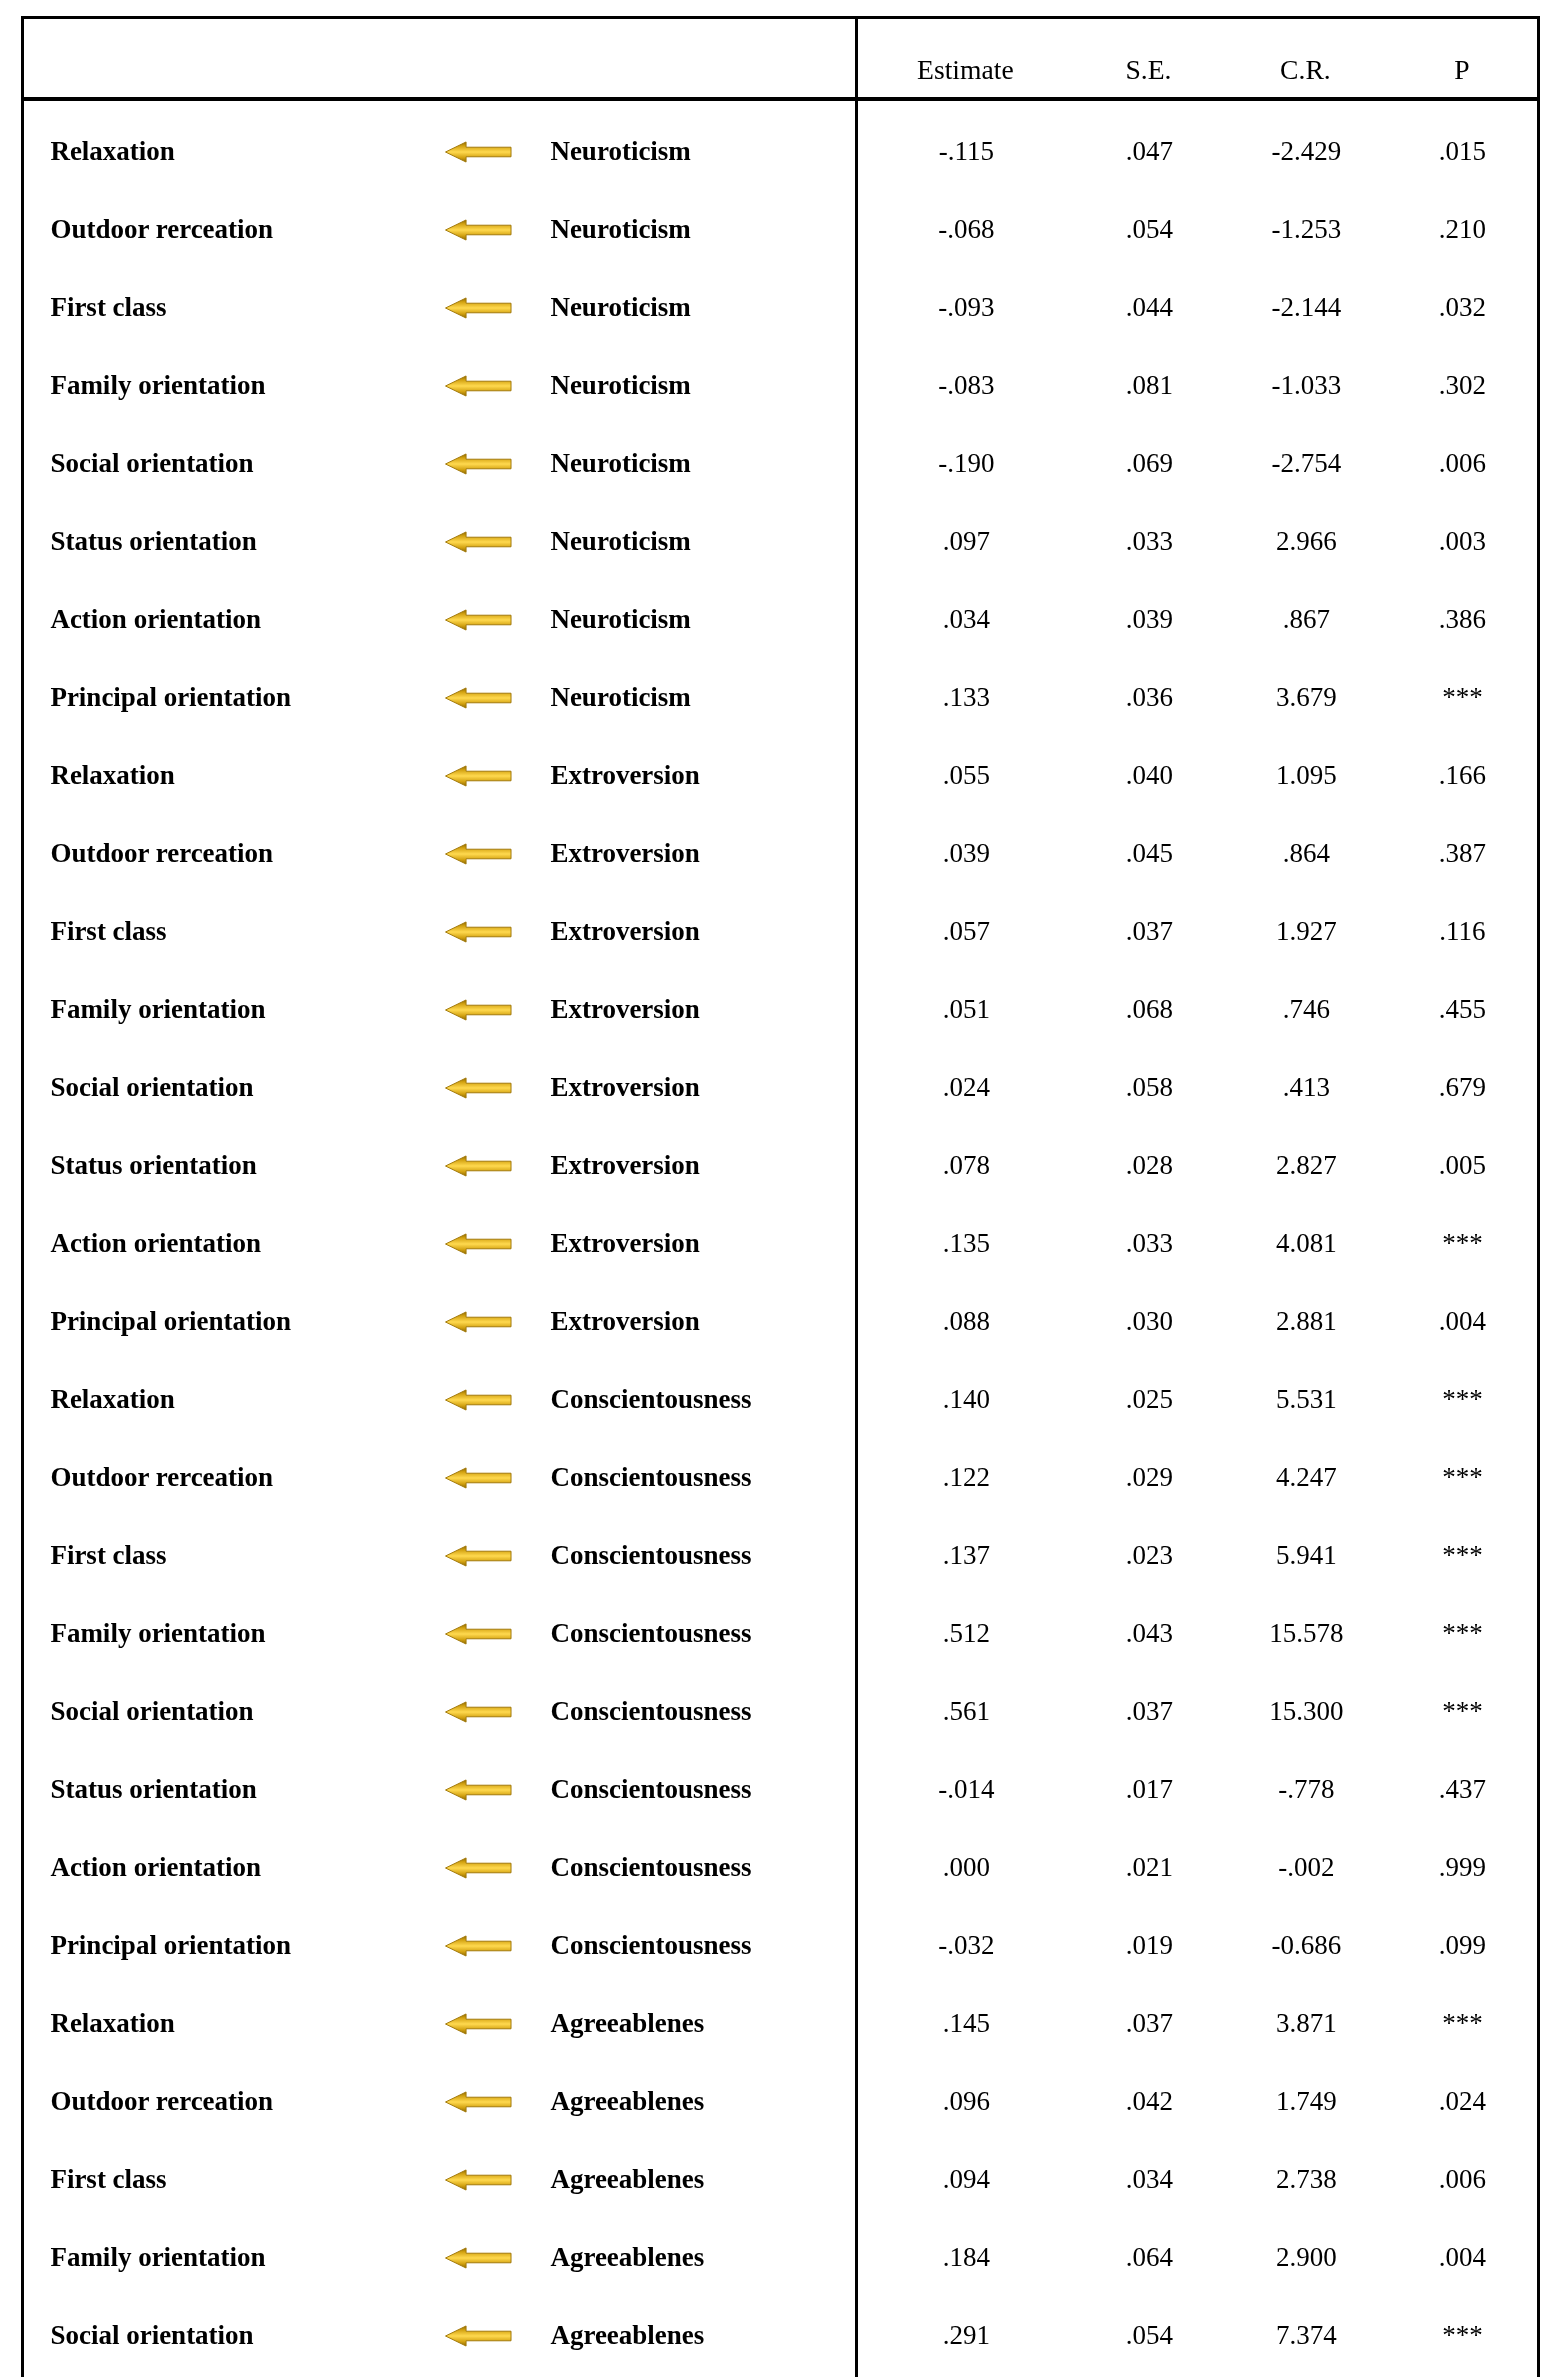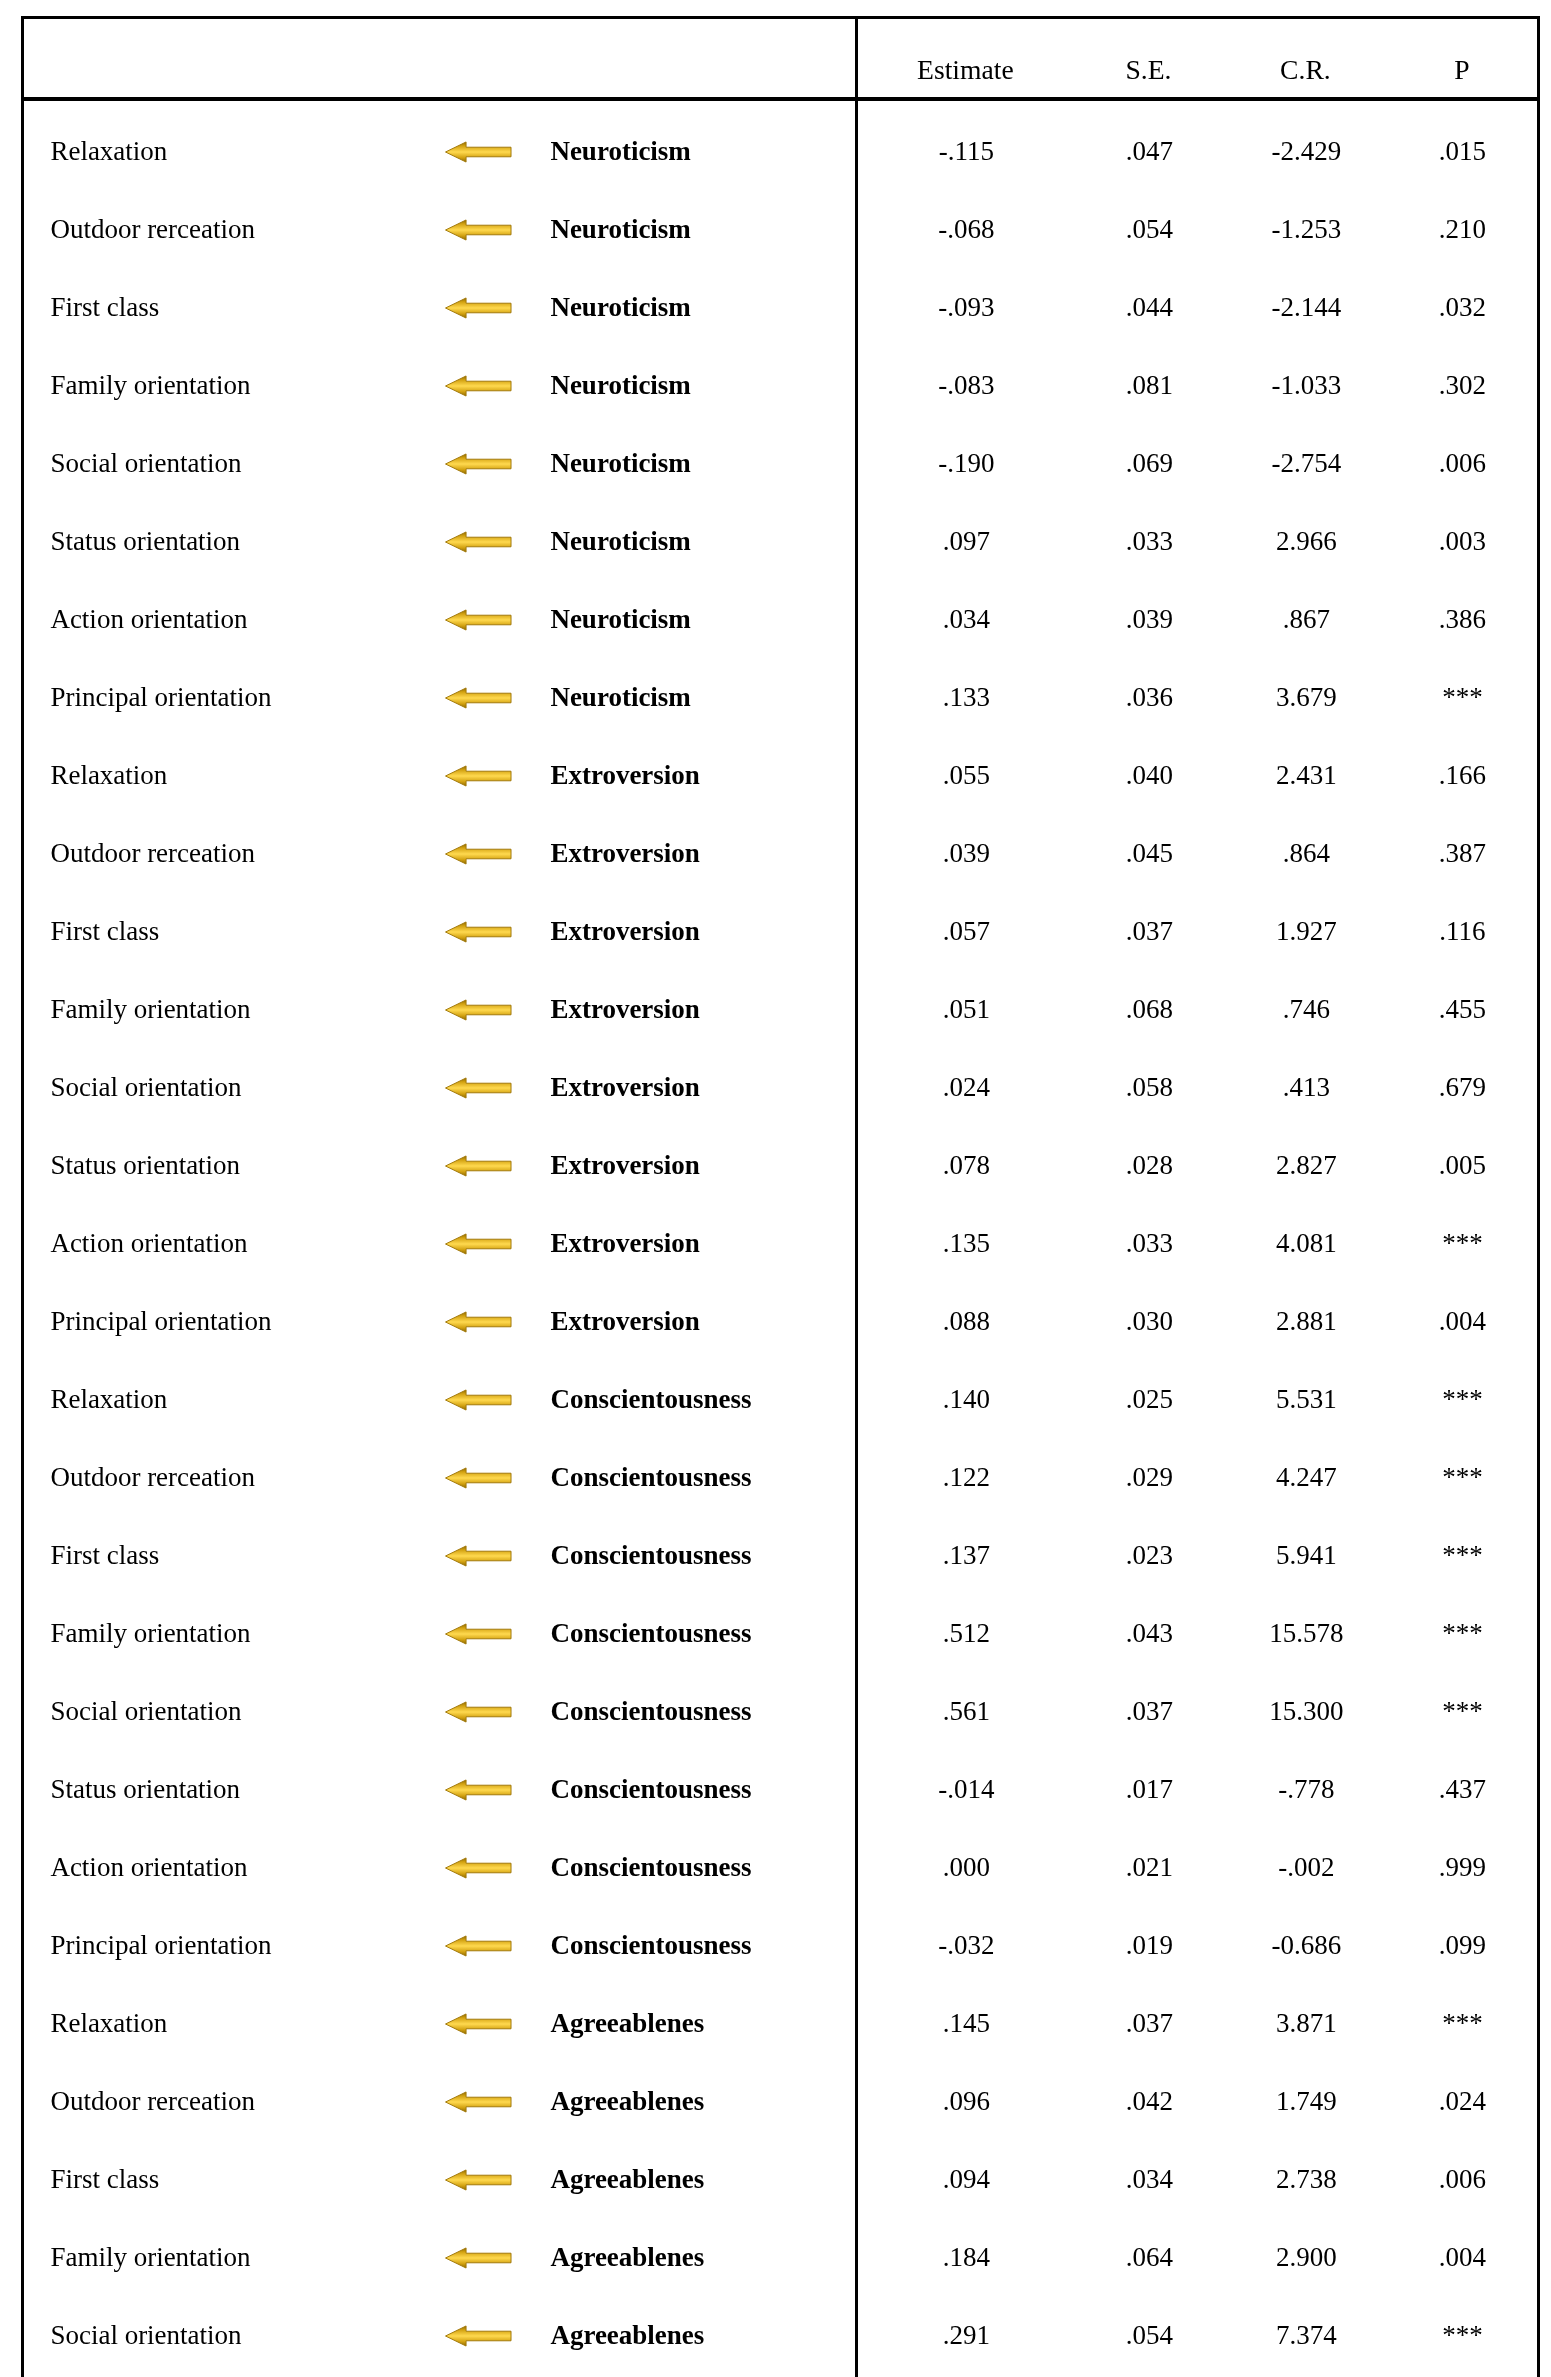--- a/index.html
+++ b/index.html
@@ -70,20 +70,21 @@
   .row {
     display: grid;
     grid-template-columns: 383px 143px 309px 214px 152px 162px auto;
     align-items: center;
     height: 78px;
     font-size: 27px;
   }
   .c-outcome {
     padding-left: 26px;
     white-space: nowrap;
+    font-weight: bold;
   }
   .c-arrow {
     display: flex;
     justify-content: center;
     align-items: center;
   }
   .c-pred {
     white-space: nowrap;
     font-weight: bold;
   }
@@ -310,21 +311,21 @@
             <stop offset="0.78" stop-color="#D3A211"></stop>
             <stop offset="1" stop-color="#8F6A00"></stop>
           </linearGradient>
         </defs>
         <polygon points="1,23 44,2 44,13 138,13 138,33 44,33 44,44" fill="url(#goldGrad)" stroke="#A07708" stroke-width="2"></polygon>
       </svg>
     </div>
     <div class="c-pred">Extroversion</div>
     <div class="c-num c-est">.055</div>
     <div class="c-num c-se">.040</div>
-    <div class="c-num c-cr">2.431</div>
+    <div class="c-num c-cr">1.095</div>
     <div class="c-num c-p">.166</div>
   </div>
 
   <div class="row">
     <div class="c-outcome">Outdoor rerceation</div>
     <div class="c-arrow">
       <svg class="arrow-svg" viewBox="0 0 140 46" xmlns="http://www.w3.org/2000/svg">
         <defs>
           <linearGradient id="goldGrad" x1="0" y1="0" x2="0" y2="1">
             <stop offset="0" stop-color="#8F6A00"></stop>

